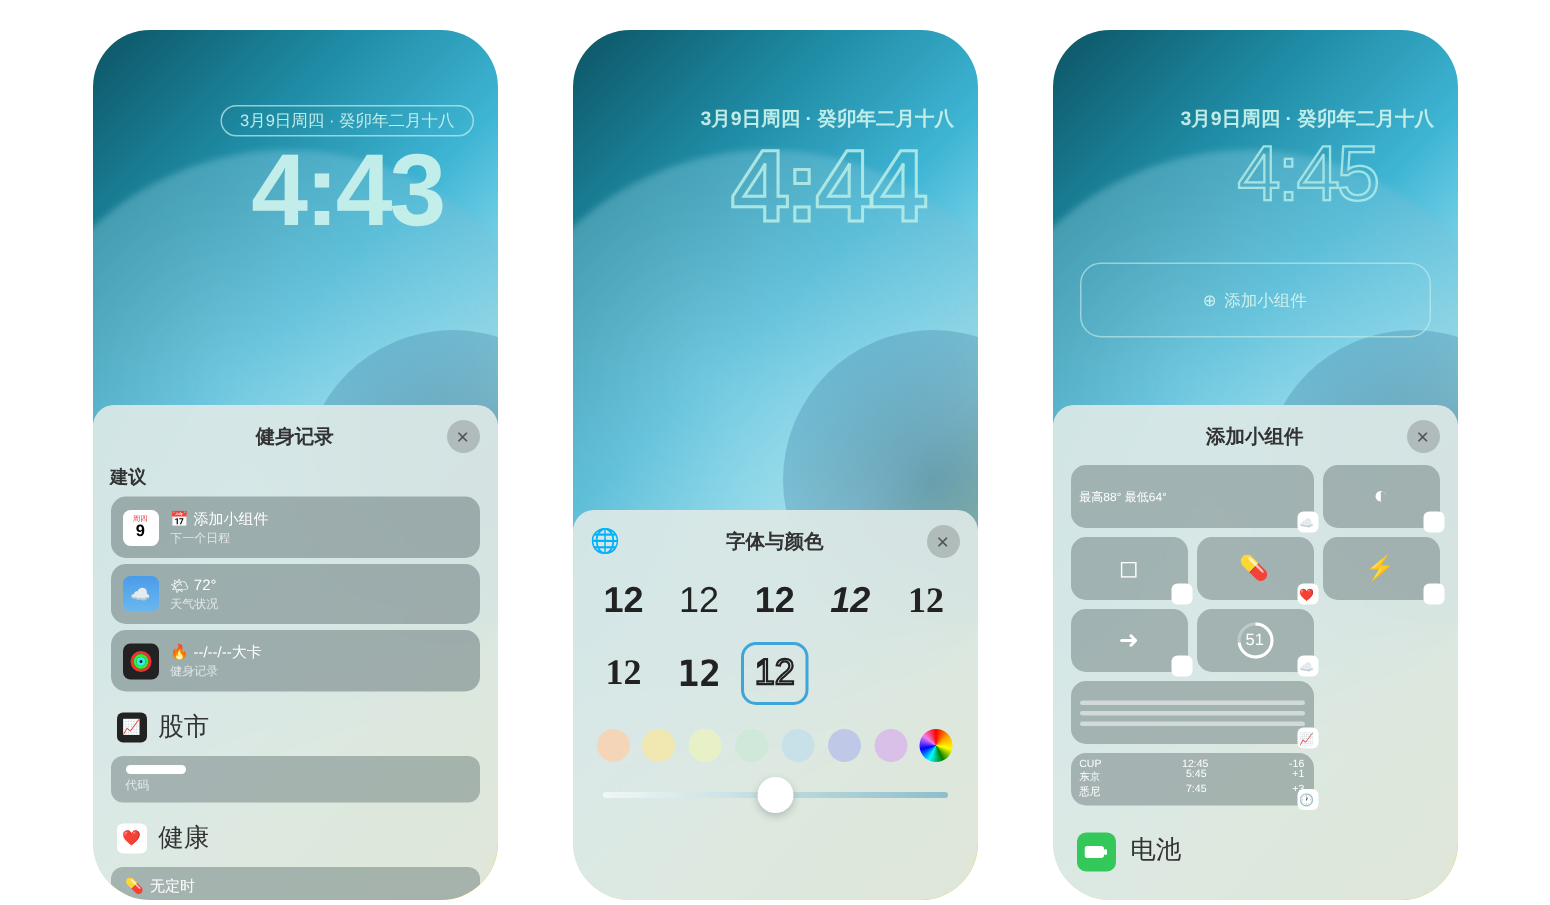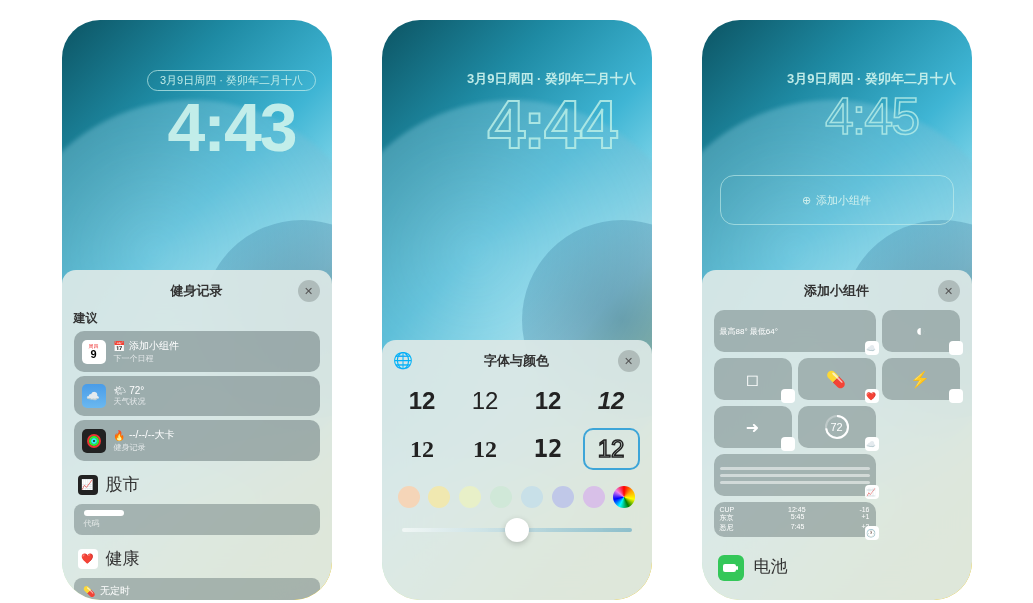--- a/index.html
+++ b/index.html
@@ -30,21 +30,21 @@
 .category-row { display: flex; align-items: center; gap: 8px; padding: 8px 4px; }
 .cat-icon { width: 20px; height: 20px; border-radius: 4px; display: flex; align-items: center; justify-content: center; font-size: 10px; }
 .cat-icon.stocks { background: #222; color: #fff; }
 .cat-icon.health { background: #fff; }
 .cat-label { font-size: 17px; font-weight: 500; color: #333; }
 .preview-bar { background: rgba(110,125,125,0.5); border-radius: 8px; padding: 6px 10px; margin-bottom: 4px; }
 .preview-white-bar { width: 40px; height: 6px; background: #fff; border-radius: 3px; }
 .preview-sub { font-size: 8px; color: rgba(255,255,255,0.7); margin-top: 2px; }
 .preview-row { display: flex; align-items: center; gap: 4px; color: #fff; font-size: 10px; }
 
-.font-grid { display: grid; grid-template-columns: repeat(4, 1fr); gap: 6px; margin: 8px 0; }
+.font-grid { display: grid; grid-template-columns: repeat(5, 1fr); gap: 6px; margin: 8px 0; }
 .font-cell { display: flex; align-items: center; justify-content: center; font-size: 24px; font-weight: 700; color: #222; height: 42px; border-radius: 10px; cursor: pointer; }
 .font-cell.selected { border: 2px solid #3da5d8; }
 .font-cell.outline { -webkit-text-stroke: 1.5px #222; color: transparent; font-weight: 400; }
 .font-cell.thin { font-weight: 300; }
 .font-cell.serif { font-family: Georgia, serif; }
 
 .color-row { display: flex; justify-content: space-between; padding: 8px 4px; }
 .color-dot { width: 22px; height: 22px; border-radius: 50%; cursor: pointer; }
 .rainbow { background: conic-gradient(red, orange, yellow, green, cyan, blue, violet, red); }
 
@@ -213,21 +213,21 @@
       <div class="widget-cell">◻<div class="widget-badge">♪</div></div>
 
       <div class="widget-cell">💊<div class="widget-badge">❤️</div></div>
       <div class="widget-cell">⚡<div class="widget-badge">♪</div></div>
       <div class="widget-cell">➜<div class="widget-badge">◉</div></div>
       <div class="widget-cell" style="font-size:11px">
         <svg width="26" height="26" viewBox="0 0 26 26" style="position:absolute">
             <circle cx="13" cy="13" r="11" fill="none" stroke="rgba(255,255,255,0.3)" stroke-width="2"></circle>
             <circle cx="13" cy="13" r="11" fill="none" stroke="#fff" stroke-width="2" stroke-dasharray="50 20" transform="rotate(-90 13 13)"></circle>
           </svg>
-        <span style="z-index:1">72</span>
+        <span style="z-index:1">51</span>
         <div class="widget-badge">☁️</div>
       </div>
 
       <div class="widget-cell wide">
         <div style="width:100%;height:3px;background:rgba(255,255,255,0.5);margin:2px 0;border-radius:2px"></div>
         <div style="width:100%;height:3px;background:rgba(255,255,255,0.5);margin:2px 0;border-radius:2px"></div>
         <div style="width:100%;height:3px;background:rgba(255,255,255,0.5);margin:2px 0;border-radius:2px"></div>
         <div class="widget-badge">📈</div>
       </div>
       <div class="stock-table" style="grid-column:span 2">

